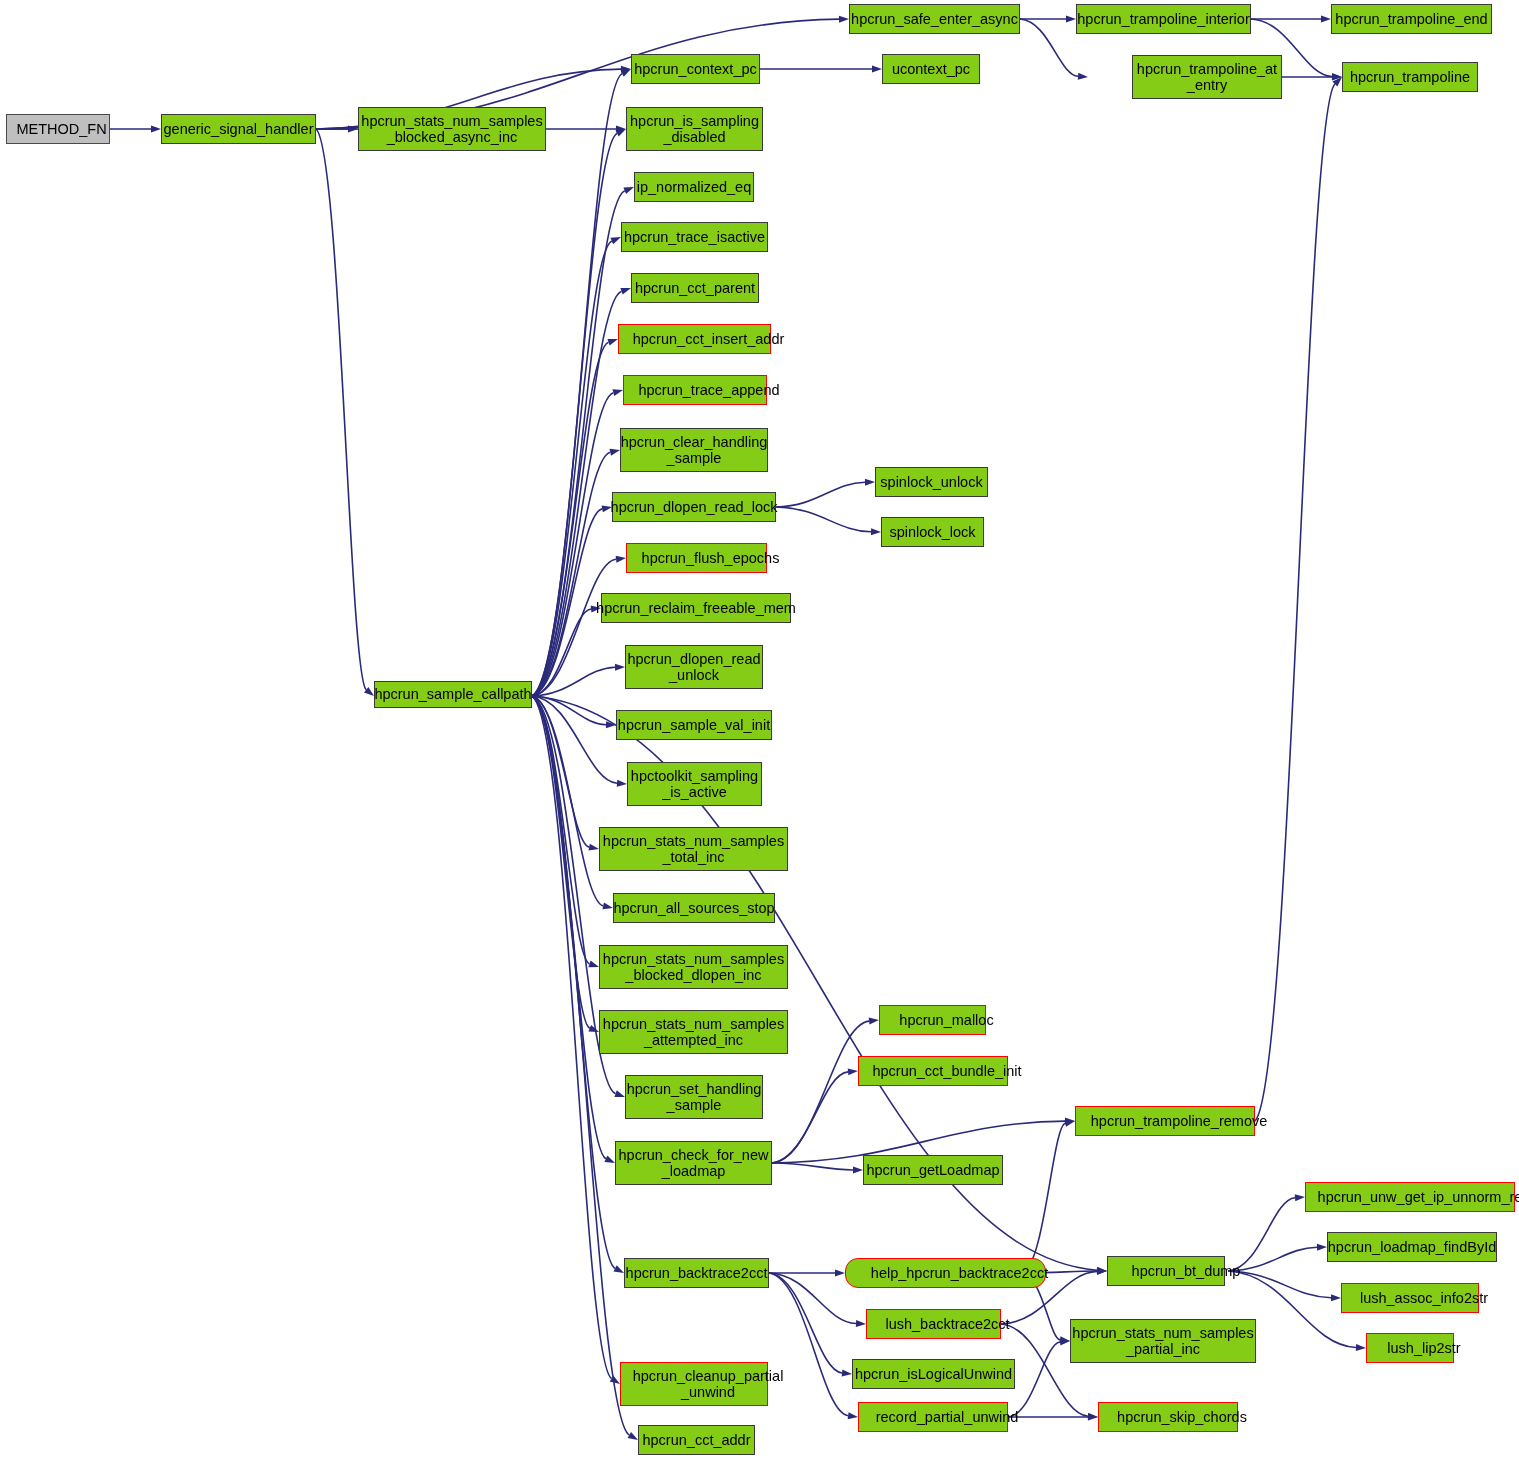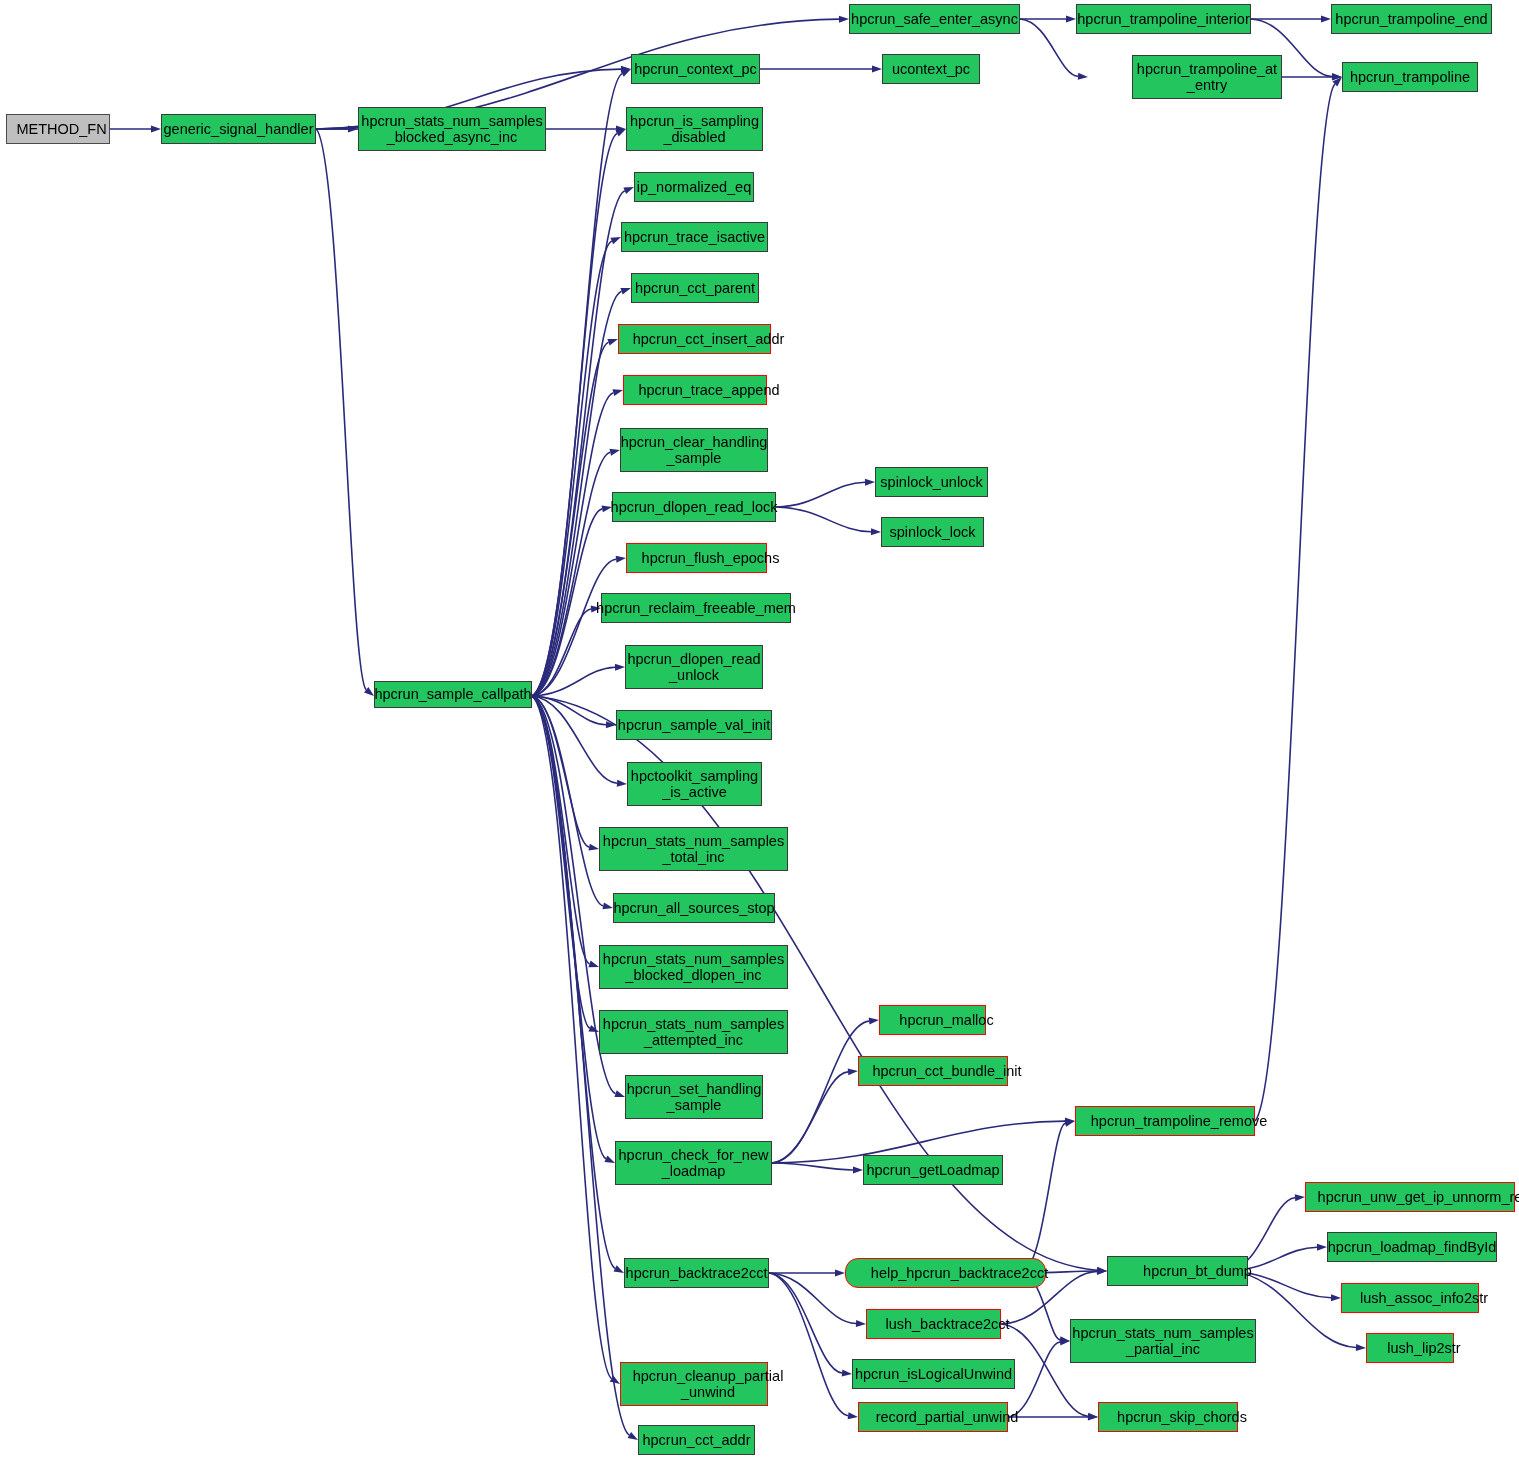--- a/index.html
+++ b/index.html
@@ -3,21 +3,21 @@
 <meta charset="utf-8">
 <style>
   html,body{margin:0;padding:0;background:#ffffff;}
   #stage{position:relative;width:1519px;height:1459px;background:#ffffff;
          font-family:"Liberation Sans","DejaVu Sans",sans-serif;overflow:hidden;}
   svg#graph{position:absolute;left:0;top:0;width:1519px;height:1459px;}
   .edge{fill:none;stroke:#2a2a7a;stroke-width:1.6px;}
   .arrow{fill:#2a2a7a;stroke:none;}
   .nodebox{position:absolute;box-sizing:border-box;display:flex;align-items:center;
            justify-content:center;text-align:center;line-height:1.12;
-           font-size:14.5px;color:#000;background:#22c55e;
+           font-size:14.5px;color:#000;background:#84cc16;
            border:1.4px solid #3a3a3a;white-space:pre;}
   .nodebox.red{border:1.4px solid #ff0000;padding-left:28px;}
   .nodebox.grey{background:#bfbfbf;border:1.4px solid #4a4a4a;}
 </style>
 </head>
 <body>
 
 <div id="stage">
   <svg id="graph" viewBox="0 0 1519 1459" preserveAspectRatio="none">
       <path class="edge" d="M110,129 C131.675,129 139.325,129 151,129" stroke="#2a2a7a"></path>
@@ -186,21 +186,21 @@
       <div class="nodebox red" style="left: 1075px; top: 1106px; width: 180px; height: 30px;">hpcrun_trampoline_remove</div>
       <div class="nodebox" style="left: 374px; top: 681px; width: 158px; height: 27px;">hpcrun_sample_callpath</div>
       <div class="nodebox" style="left: 624px; top: 1258px; width: 145px; height: 30px;">hpcrun_backtrace2cct</div>
       <div class="nodebox red" style="left: 845px; top: 1258px; width: 201px; height: 30px; border-radius: 13px;">help_hpcrun_backtrace2cct</div>
       <div class="nodebox red" style="left: 866px; top: 1309px; width: 135px; height: 30px;">lush_backtrace2cct</div>
       <div class="nodebox" style="left: 852px; top: 1359px; width: 163px; height: 30px;">hpcrun_isLogicalUnwind</div>
       <div class="nodebox red" style="left: 858px; top: 1402px; width: 150px; height: 30px;">record_partial_unwind</div>
       <div class="nodebox red" style="left: 620px; top: 1362px; width: 148px; height: 44px;">hpcrun_cleanup_partial
 _unwind</div>
       <div class="nodebox" style="left: 638px; top: 1425px; width: 117px; height: 30px;">hpcrun_cct_addr</div>
-      <div class="nodebox" style="left: 1107px; top: 1256px; width: 141px; height: 30px; padding-left: 40px;">hpcrun_bt_dump</div>
+      <div class="nodebox" style="left: 1107px; top: 1256px; width: 118px; height: 30px; padding-left: 40px;">hpcrun_bt_dump</div>
       <div class="nodebox" style="left: 1070px; top: 1319px; width: 186px; height: 44px;">hpcrun_stats_num_samples
 _partial_inc</div>
       <div class="nodebox red" style="left: 1305px; top: 1182px; width: 210px; height: 30px;">hpcrun_unw_get_ip_unnorm_reg</div>
       <div class="nodebox" style="left: 1327px; top: 1232px; width: 170px; height: 30px;">hpcrun_loadmap_findById</div>
       <div class="nodebox red" style="left: 1341px; top: 1283px; width: 138px; height: 30px;">lush_assoc_info2str</div>
       <div class="nodebox red" style="left: 1366px; top: 1333px; width: 88px; height: 30px;">lush_lip2str</div>
       <div class="nodebox red" style="left: 1098px; top: 1402px; width: 140px; height: 30px;">hpcrun_skip_chords</div>
     </div>
 </div>
 

